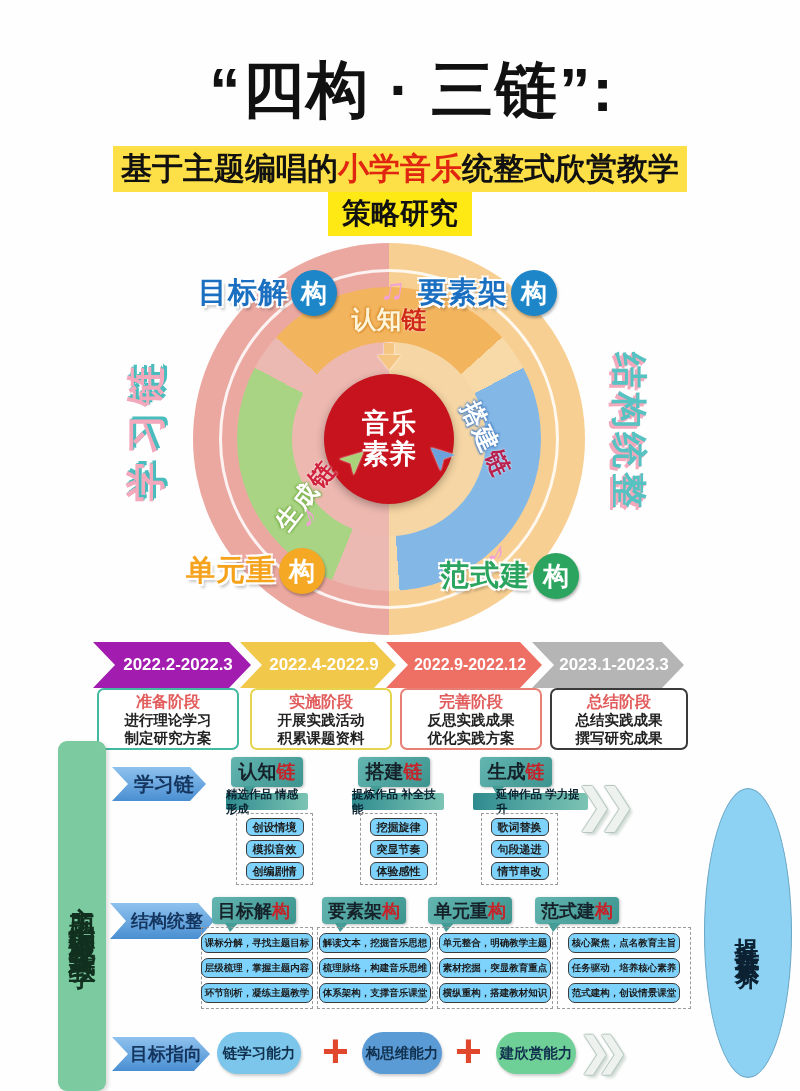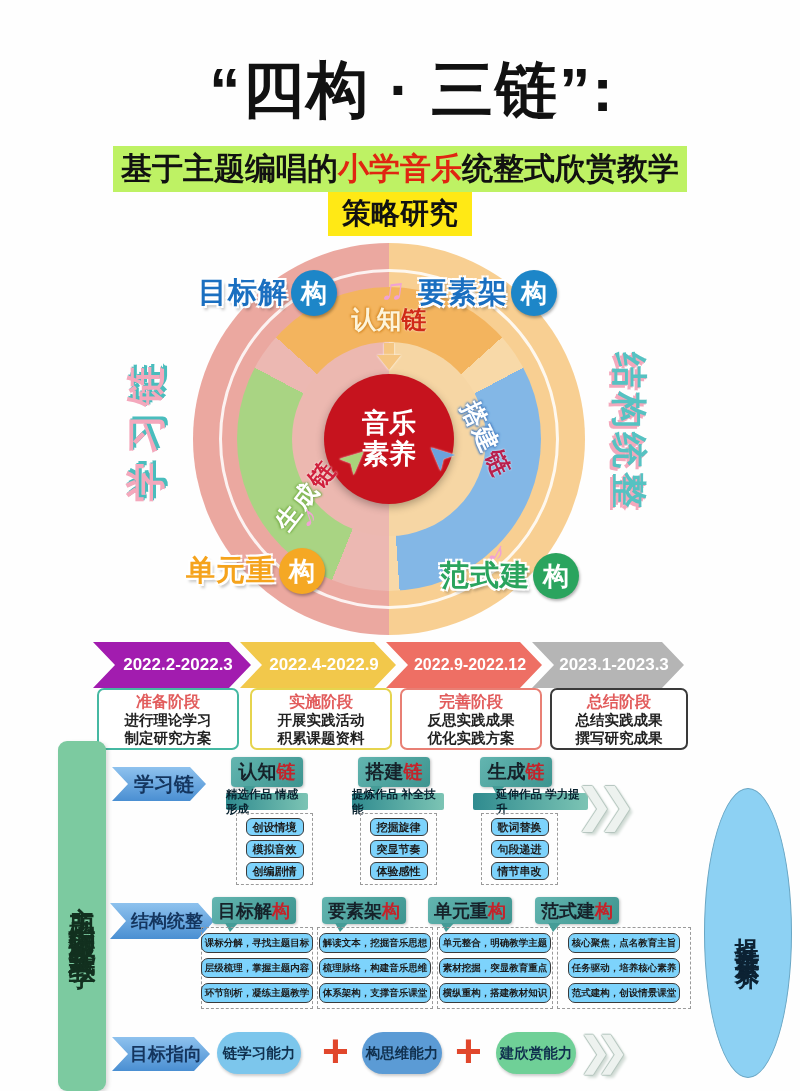--- a/index.html
+++ b/index.html
@@ -3,21 +3,21 @@
 <meta charset="utf-8">
 <style>
   html,body{margin:0;padding:0;background:#fff;}
   .canvas{position:relative;width:800px;height:1091px;background:#fefefe;overflow:hidden;
           font-family:"Liberation Sans","DejaVu Sans",sans-serif;}
 
   
   .title{position:absolute;left:0;top:48px;width:800px;text-align:center;
          font-size:62px;font-weight:900;color:#111;letter-spacing:2px;padding-left:12px;}
   .sub1{position:absolute;left:0;top:146px;width:800px;text-align:center;}
-  .sub1 .hl{display:inline-block;background:#bef264;padding:2px 8px;
+  .sub1 .hl{display:inline-block;background:#fde047;padding:2px 8px;
             font-size:31px;font-weight:900;color:#111;}
   .sub1 .red{color:#e02511;}
   .sub2{position:absolute;left:0;top:192px;width:800px;text-align:center;}
   .sub2 .hl{display:inline-block;background:#ffe915;padding:2px 14px;
             font-size:29px;font-weight:900;color:#111;}
 
   
   .wheel{position:absolute;left:193px;top:243px;width:392px;height:392px;}
   .w-outer{position:absolute;inset:0;border-radius:50%;
            background:conic-gradient(from 0deg,#f8cf92 0deg 180deg,#eba8a0 180deg 360deg);}

